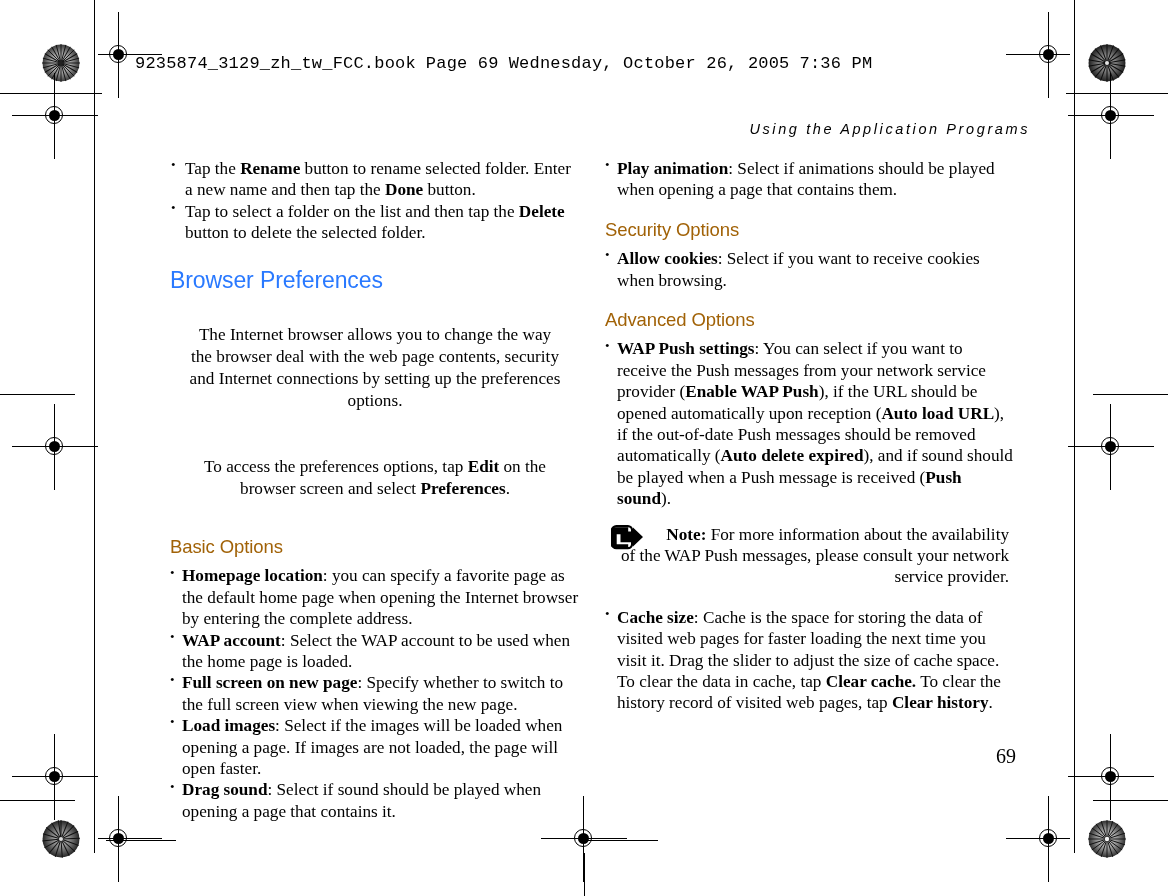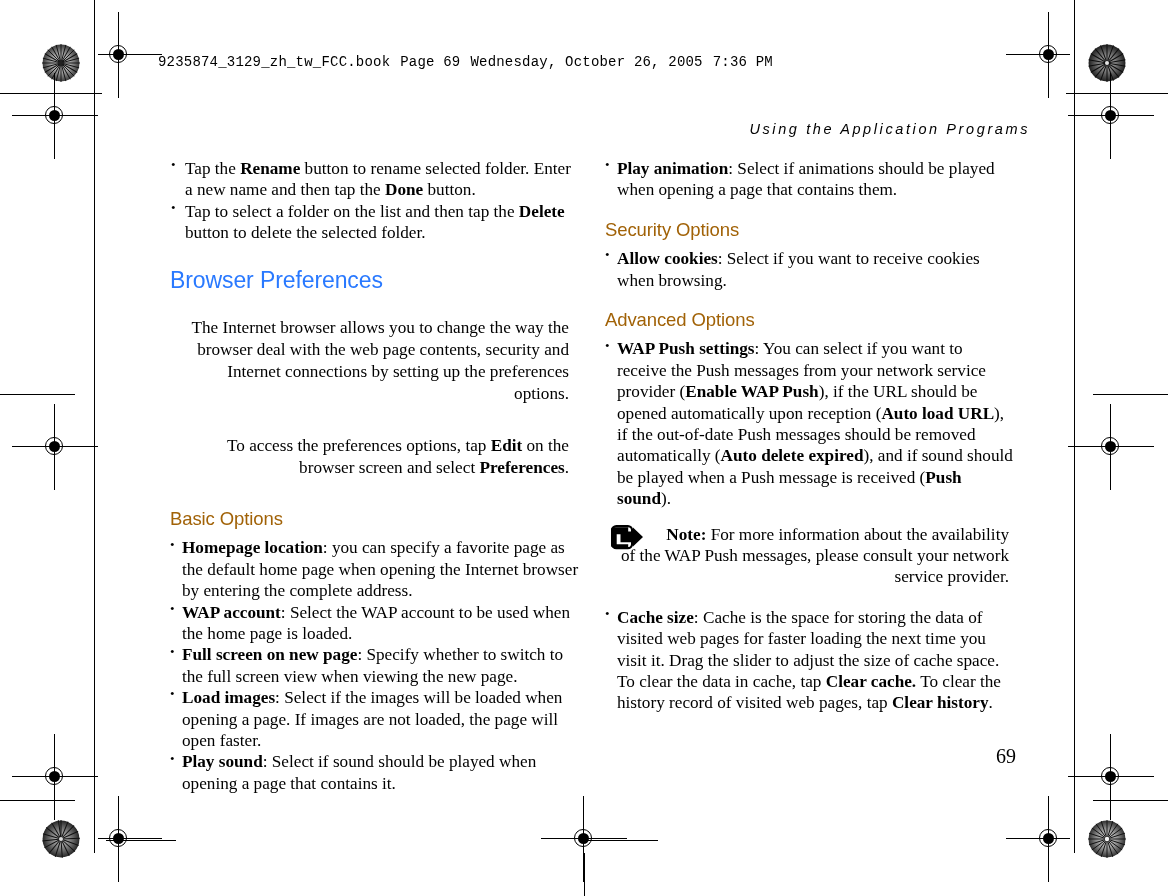--- a/index.html
+++ b/index.html
@@ -75,25 +75,24 @@
     width: 1.3px;
     background: #000;
   }
 
   
   .filestamp {
     position: absolute;
     left: 135px;
     top: 54px;
     font-family: "Liberation Mono", monospace;
-    font-size: 14px;
+    font-size: 17px;
     letter-spacing: 0.2px;
     white-space: nowrap;
     color: #000;
-    margin-left: 23px;
   }
   .filestamp .sp { display: inline-block; width: 10px; }
 
   .running-head {
     position: absolute;
     right: 138px;
     top: 121px;
     font-family: "Liberation Sans", sans-serif;
     font-size: 14.5px;
     letter-spacing: 2.6px;
@@ -133,24 +132,24 @@
     font-weight: normal;
     font-size: 18.5px;
     color: #a16207;
     margin: 0;
     padding: 0;
     line-height: 1.1;
     letter-spacing: -0.1px;
   }
 
   p.para {
-    margin: 11px;
+    margin: 18px;
     font-size: 17.2px;
     line-height: 1.28;
-    text-align: right;
+    text-align: center;
   }
 
   ul.blist {
     list-style: none;
     margin: 0;
     padding: 0;
   }
   ul.blist > li {
     position: relative;
     padding-left: 12px;
@@ -471,21 +470,21 @@
 
     <div class="gap-lg"></div>
     <h3 class="sub">Basic Options</h3>
     <div class="gap-sm"></div>
 
     <ul class="blist">
       <li><b>Homepage location</b><span>: you can specify a favorite page as the default home page when opening the Internet browser by entering the complete address.</span></li>
       <li><b>WAP account</b><span>: Select the WAP account to be used when the home page is loaded.</span></li>
       <li><b>Full screen on new page</b><span>: Specify whether to switch to the full screen view when viewing the new page.</span></li>
       <li><b>Load images</b><span>: Select if the images will be loaded when opening a page. If images are not loaded, the page will open faster.</span></li>
-      <li><b>Play sound</b><span>: Select if sound should be played when opening a page that contains it.</span></li>
+      <li><b>Drag sound</b><span>: Select if sound should be played when opening a page that contains it.</span></li>
     </ul>
   </div>
 
   <div class="col col-right">
 
     <ul class="blist">
       <li><b>Play animation</b><span>: Select if animations should be played when opening a page that contains them.</span></li>
     </ul>
 
     <div class="gap-lg"></div>

